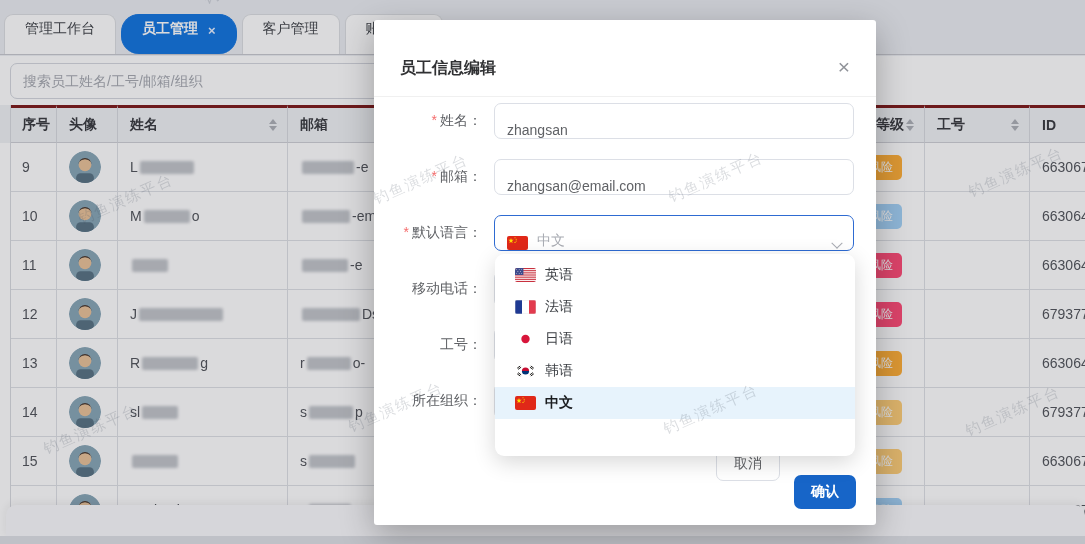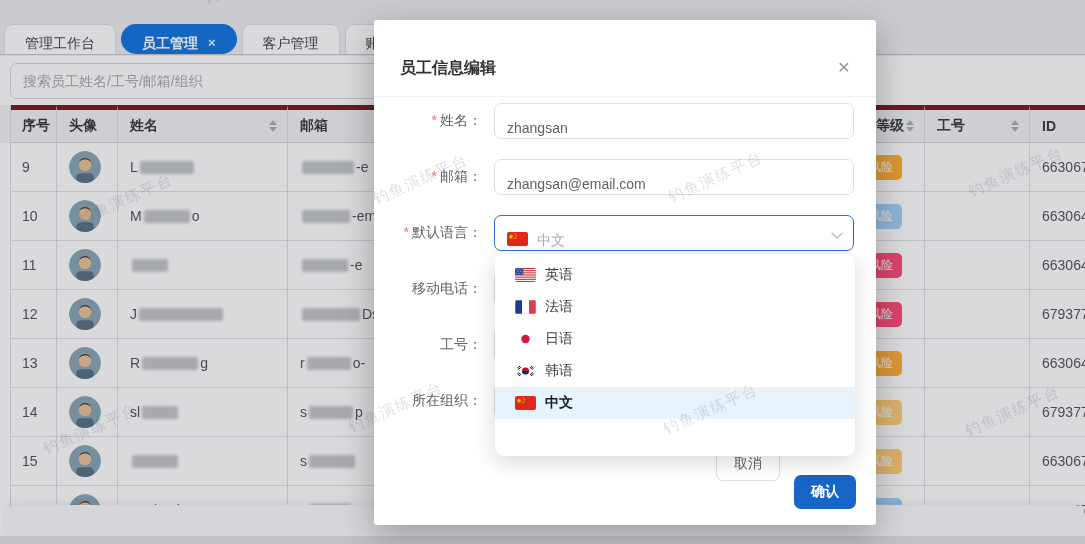--- a/index.html
+++ b/index.html
@@ -4,33 +4,33 @@
 <style>
   * { margin:0; padding:0; box-sizing:border-box; }
   html,body { width:1085px; height:544px; overflow:hidden; background:#eceef2;
               font-family:"Liberation Sans","DejaVu Sans",sans-serif; }
   .stage { position:relative; width:1085px; height:544px; overflow:hidden; }
 
   
   .bg { position:absolute; inset:0; z-index:1; background:#eef0f4; }
   .tabbar { position:absolute; left:0; top:0; width:1085px; height:55px; background:#eceef2;
             border-bottom:1px solid #c9cbd1; display:flex; align-items:flex-end; gap:5px; padding:0 0 0 4px; }
-  .tab { height:30px; display:flex; align-items:flex-start; padding:10px 20px; background:#ffffff;
+  .tab { height:40px; display:flex; align-items:flex-end; padding:16px 20px; background:#ffffff;
          border:1px solid #dcdee2; border-bottom:none; border-radius:9px 9px 0 0;
          font-size:14px; color:#45484d; cursor:pointer; }
   .tab.active { background:#1677e0; border-color:#1677e0; color:#fff; font-weight:bold;border-radius:18px; }
   .tab-close { margin-left:10px; font-size:13px; color:#e8f0ff; }
   .content { position:absolute; left:0; top:56px; width:1085px; height:480px; background:#fff; }
   .search { position:absolute; left:10px; top:7px; width:850px; height:36px; border:1px solid #d5d8de;
             border-radius:7px; background:#fff; font-size:14px; color:#606266; padding:0 12px; outline:none; }
   .search::placeholder { color:#a8abb2; }
 
   .thead { position:absolute; left:0; top:49px; width:1085px; height:38px; background:#f0f2f5; }
   .th { position:absolute; top:0; height:38px; display:flex; align-items:center; padding:0 0 0 12px;
-        font-size:14px; font-weight:bold; color:#3c3e42; border-right:1px solid #d9dbe0; border-top:5px solid #7f1d1d; border-bottom:1px solid #cfd1d6; }
+        font-size:14px; font-weight:bold; color:#3c3e42; border-right:1px solid #d9dbe0; border-top:3px solid #7f1d1d; border-bottom:1px solid #cfd1d6; }
   .rows { position:absolute; left:0; top:87px; width:1085px; height:393px; overflow:hidden; }
   .trow { position:absolute; left:0; width:1085px; height:49px; background:#fff; }
   .td { position:absolute; top:0; height:49px; display:flex; align-items:center; padding-left:12px;
         font-size:14px; color:#55585e; border-right:1px solid #dfe1e6; border-bottom:1px solid #dfe1e6; overflow:hidden; }
   .col-index { left:10px; width:47px; } .col-avatar { left:57px; width:61px; }
   .col-name  { left:118px; width:170px;text-align:center; } .col-email { left:288px; width:548px; }
   .col-risk  { left:836px; width:89px; } .col-jobno { left:925px; width:105px; }
   .col-id    { left:1030px; width:55px; border-right:none; }
   .tedge { position:absolute; left:10px; top:49px; width:0; height:431px; border-left:1px solid #d9dbe0; }
 
@@ -54,22 +54,22 @@
   
   .modal { position:absolute; left:374px; top:20px; width:502px; height:505px; background:#fff;
            border-radius:3px; box-shadow:0 10px 34px rgba(0,0,0,.28); z-index:10; }
   .modal-title { position:absolute; left:26px; top:38px; font-size:16px; color:#303133; font-weight:bold; }
   .modal-close { position:absolute; right:26px; top:36px; font-size:21px; color:#909399; line-height:1; cursor:pointer; }
   .modal-sep { position:absolute; left:0; top:76px; width:502px; border-top:1px solid #f0f0f0; }
   .fields { position:absolute; left:0; top:83px; width:502px; }
   .frow { display:flex; align-items:center; height:36px; margin-bottom:20px; }
   .flabel { width:120px; text-align:right; padding-right:12px; font-size:14px; color:#606266; flex:none; white-space:nowrap; }
   .req { color:#f56c6c; margin-right:3px; }
-  .fctl { width:360px; height:36px; border:1px solid #dcdfe6; border-radius:7px; display:flex; align-items:flex-start;
-          padding:16px 12px; font-size:14px; color:#606266; background:#fff; }
+  .fctl { width:360px; height:36px; border:1px solid #dcdfe6; border-radius:7px; display:flex; align-items:flex-end;
+          padding:0 12px; font-size:14px; color:#606266; background:#fff; }
   .fctl.select { border:1.5px solid #2e6bd2; color:#a8abb2; }
   .chev { margin-left:auto; width:8px; height:8px; border-right:1.6px solid #a8abb2; border-bottom:1.6px solid #a8abb2;
           transform:rotate(45deg) translate(-2px,-2px); }
   .mfooter { position:absolute; right:20px; bottom:16px; display:flex; gap:14px; }
   .btn { height:34px; padding:0 17px; border-radius:7px; font-size:14px; display:flex; align-items:center; cursor:pointer; }
   .btn.cancel { background:#fff; border:1px solid #dcdfe6; color:#606266; }
   .btn.confirm { border:none; color:#fff; font-weight:bold;margin-top:28px; }
 
   
   .dropdown { position:absolute; left:495px; top:254px; width:360px; height:202px; background:#fff; z-index:12;

